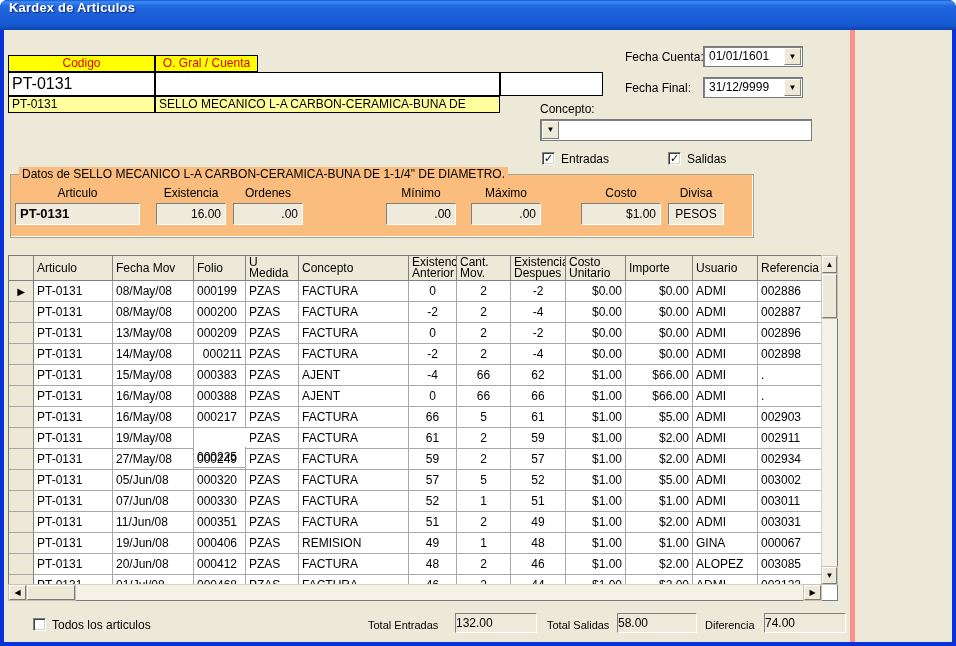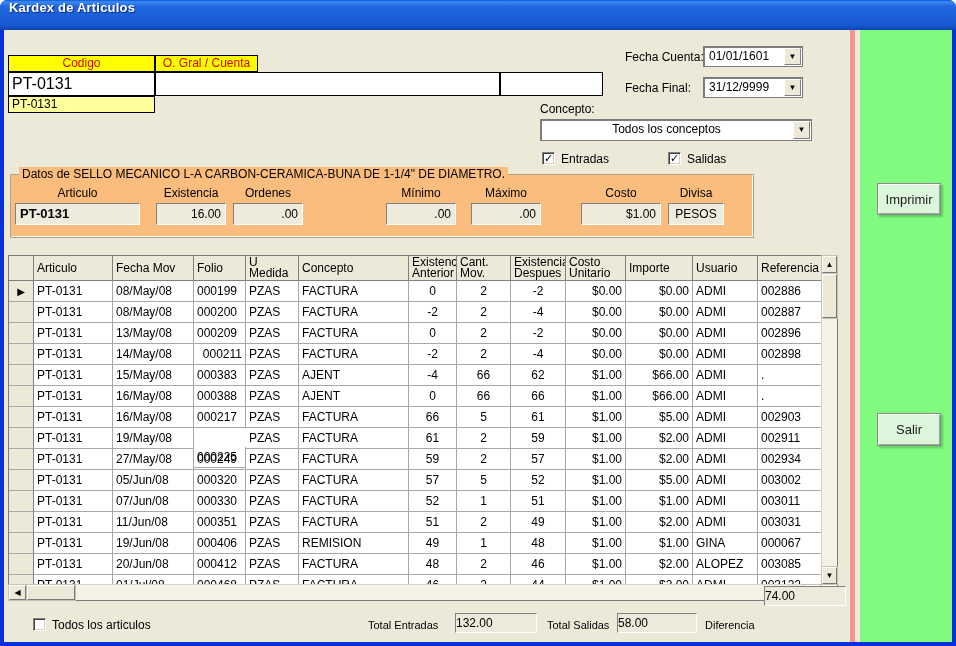--- a/index.html
+++ b/index.html
@@ -144,40 +144,40 @@
       <div class="lk-cell lk-head" style="width:147px;height:17px;">Codigo</div>
       <div class="lk-cell lk-head" style="width:103px;height:17px;">O. Gral / Cuenta</div>
     </div>
     <div class="lk-row" style="left:4px;top:42px;">
       <div class="lk-cell lk-white code-big" style="width:147px;height:24px;">PT-0131</div>
       <div class="lk-cell lk-white" style="width:345px;height:24px;"></div>
       <div class="lk-cell lk-white" style="width:103px;height:24px;"></div>
     </div>
     <div class="lk-row" style="left:4px;top:66px;">
       <div class="lk-cell lk-yellow" style="width:147px;height:17px;">PT-0131</div>
+      <div class="lk-cell lk-yellow" style="width:345px;height:17px;">SELLO MECANICO L-A CARBON-CERAMICA-BUNA DE</div>
     </div>
 
     <span class="lbl" style="left:621px;top:20px;">Fecha Cuenta:</span>
     <div class="combo" style="left:699px;top:16px;width:100px;height:21px;">
       <span class="combo-val">01/01/1601</span>
       <span class="combo-btn">
           <span class="arr">▼</span>
         </span>
     </div>
     <span class="lbl" style="left:621px;top:51px;">Fecha Final:</span>
     <div class="combo" style="left:699px;top:47px;width:100px;height:21px;">
       <span class="combo-val">31/12/9999</span>
       <span class="combo-btn">
           <span class="arr">▼</span>
         </span>
     </div>
 
     <span class="lbl" style="left:536px;top:72px;">Concepto:</span>
     <div class="combo" style="left:536px;top:89px;width:272px;height:22px;">
-      <span class="combo-val centered">Todos los conceptos</span>
       <span class="combo-btn">
           <span class="arr">▼</span>
         </span>
     </div>
 
     <span class="checkbox" style="left:538px;top:122px;">✓</span>
     <span class="cb-label" style="left:557px;top:122px;">Entradas</span>
     <span class="checkbox" style="left:664px;top:122px;">✓</span>
     <span class="cb-label" style="left:683px;top:122px;">Salidas</span>
 
@@ -467,22 +467,18 @@
     </div>
 
     <span class="checkbox" style="left:29px;top:588px;"></span>
     <span class="cb-label" style="left:48px;top:588px;">Todos los articulos</span>
 
     <span class="lbl small-lbl" style="left:364px;top:589px;">Total Entradas</span>
     <div class="sunken-box" style="left:451px;top:583px;width:82px;">132.00</div>
     <span class="lbl small-lbl" style="left:543px;top:589px;">Total Salidas</span>
     <div class="sunken-box" style="left:613px;top:583px;width:80px;">58.00</div>
     <span class="lbl small-lbl" style="left:701px;top:589px;">Diferencia</span>
-    <div class="sunken-box" style="left:760px;top:556px;width:82px;">74.00</div>
+    <div class="sunken-box" style="left:760px;top:583px;width:82px;">74.00</div>
 
     <div class="strip-salmon"></div>
-    <div class="panel-green">
-      <button class="btn3d" style="left:17px;top:153px;width:64px;height:32px;">Imprimir</button>
-      <button class="btn3d" style="left:17px;top:383px;width:64px;height:33px;">Salir</button>
-    </div>
 
   </div>
 </div>
 
 </body></html>

